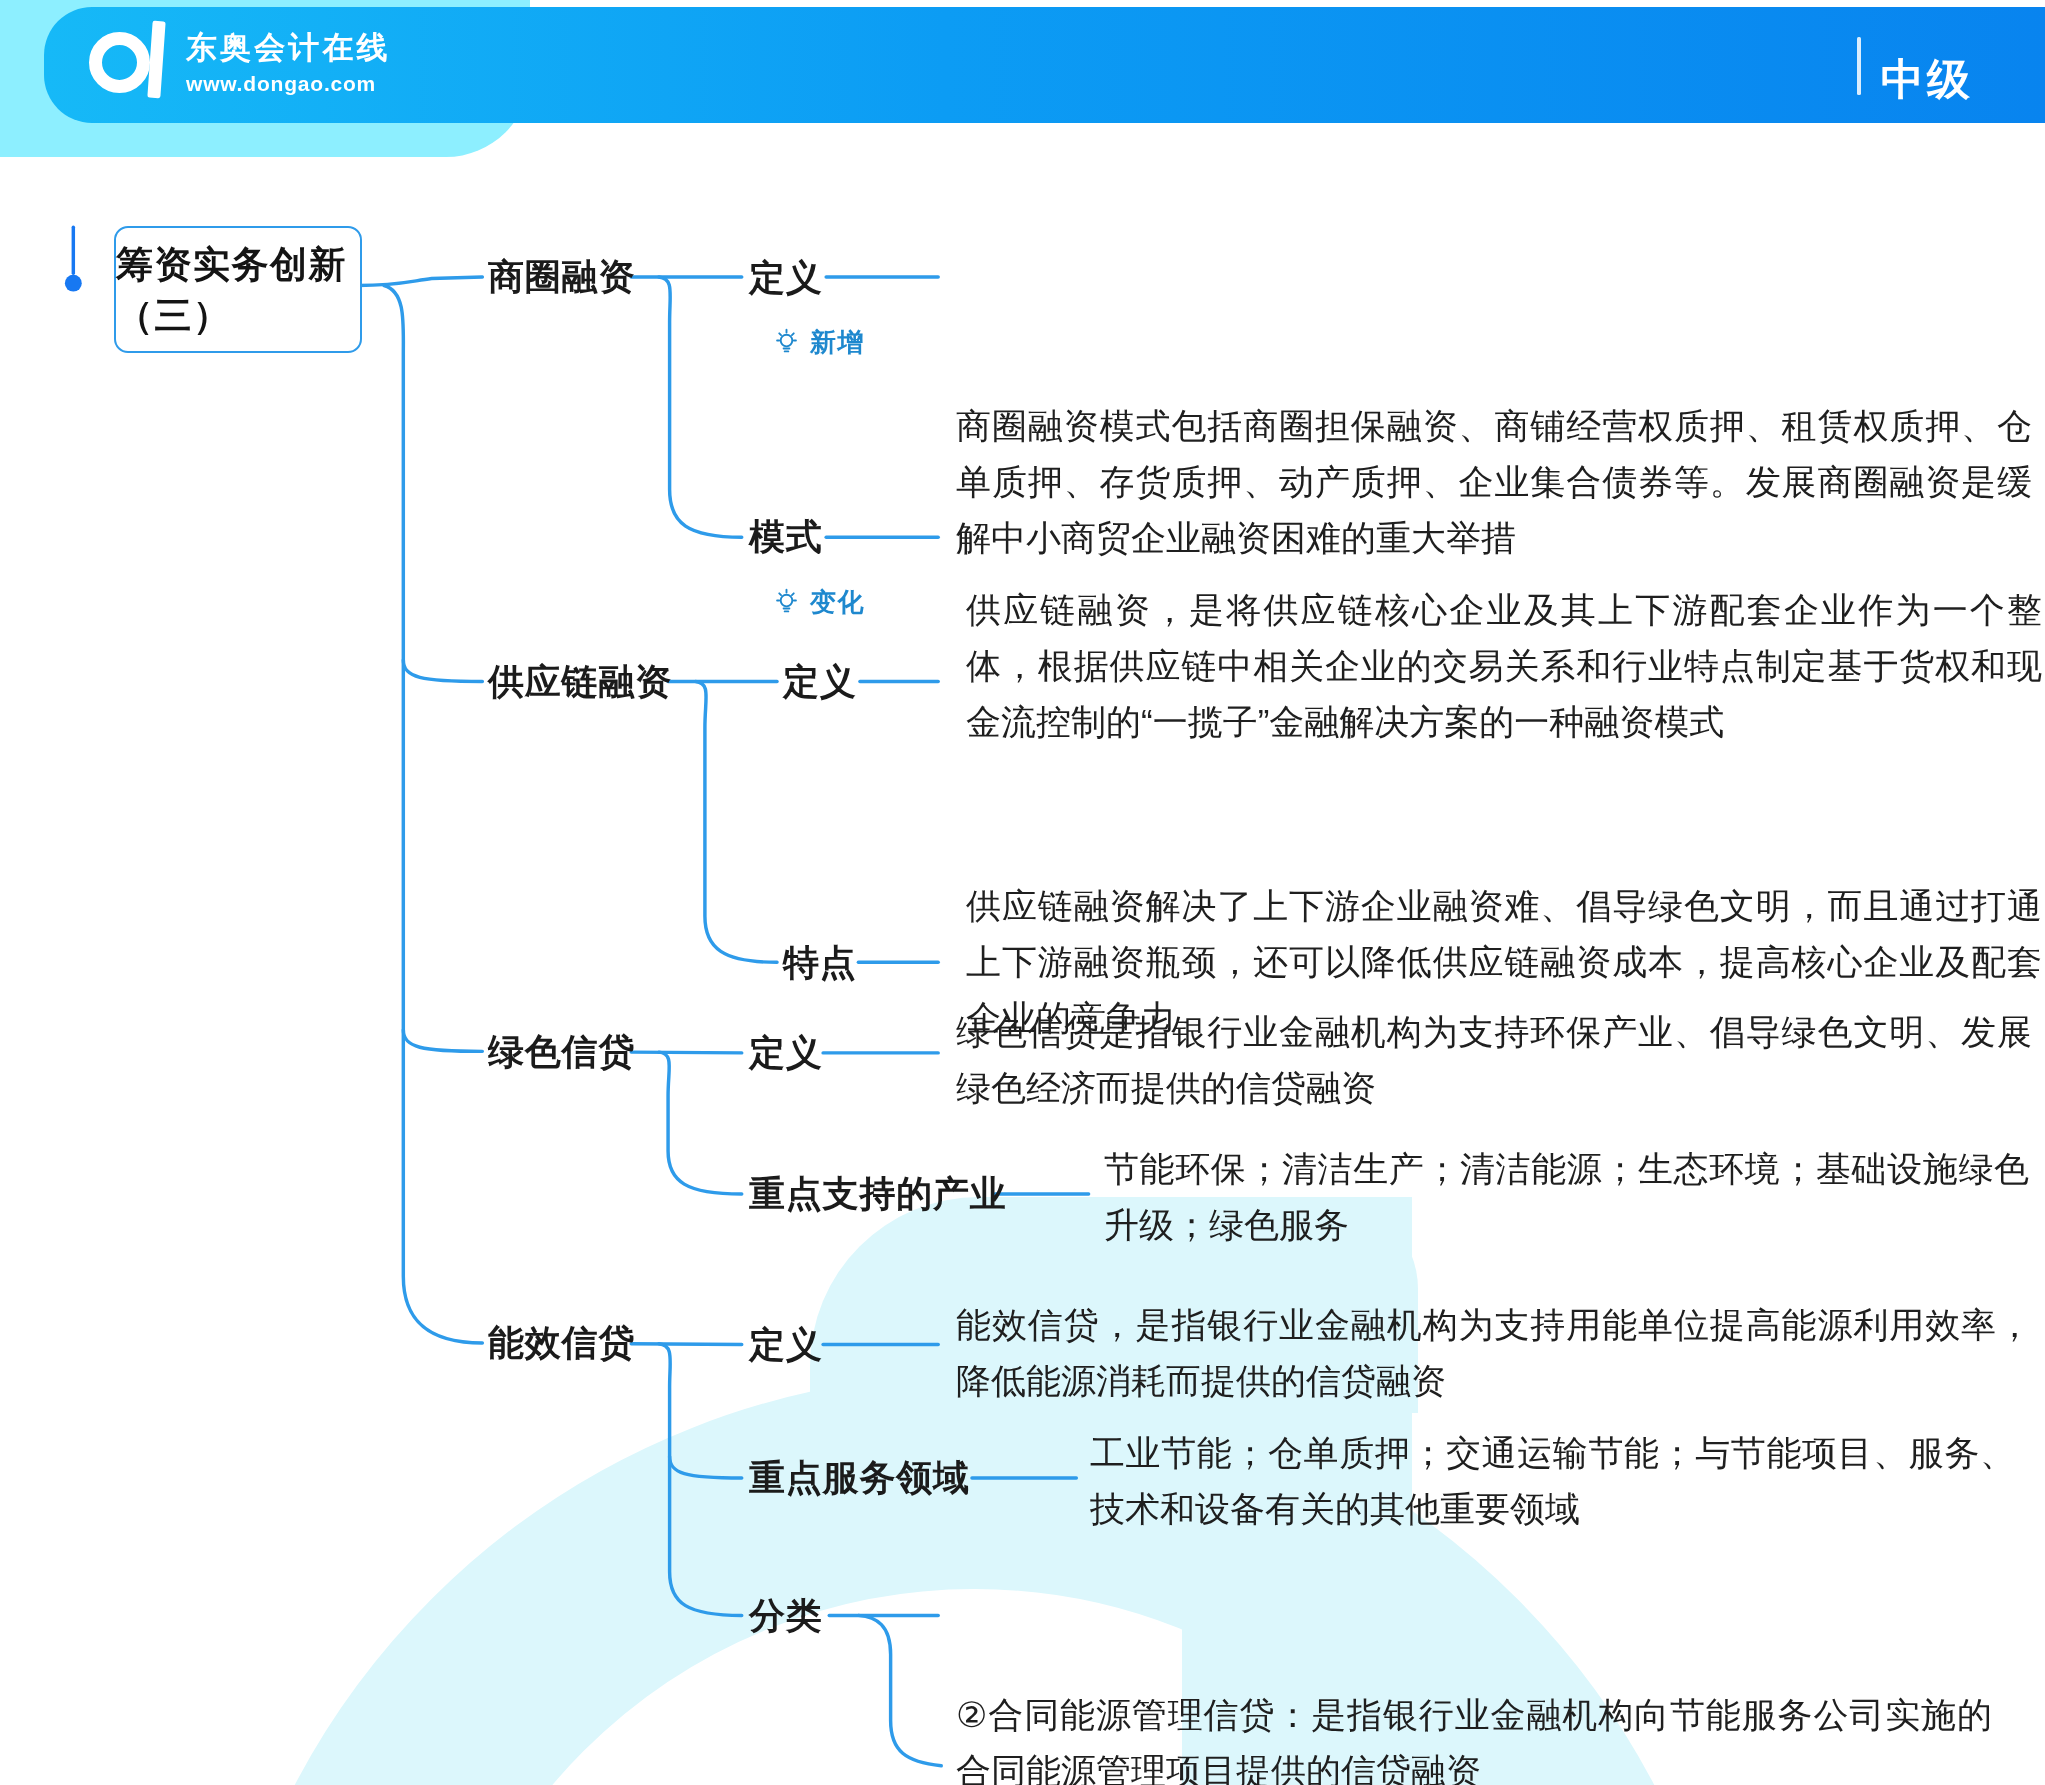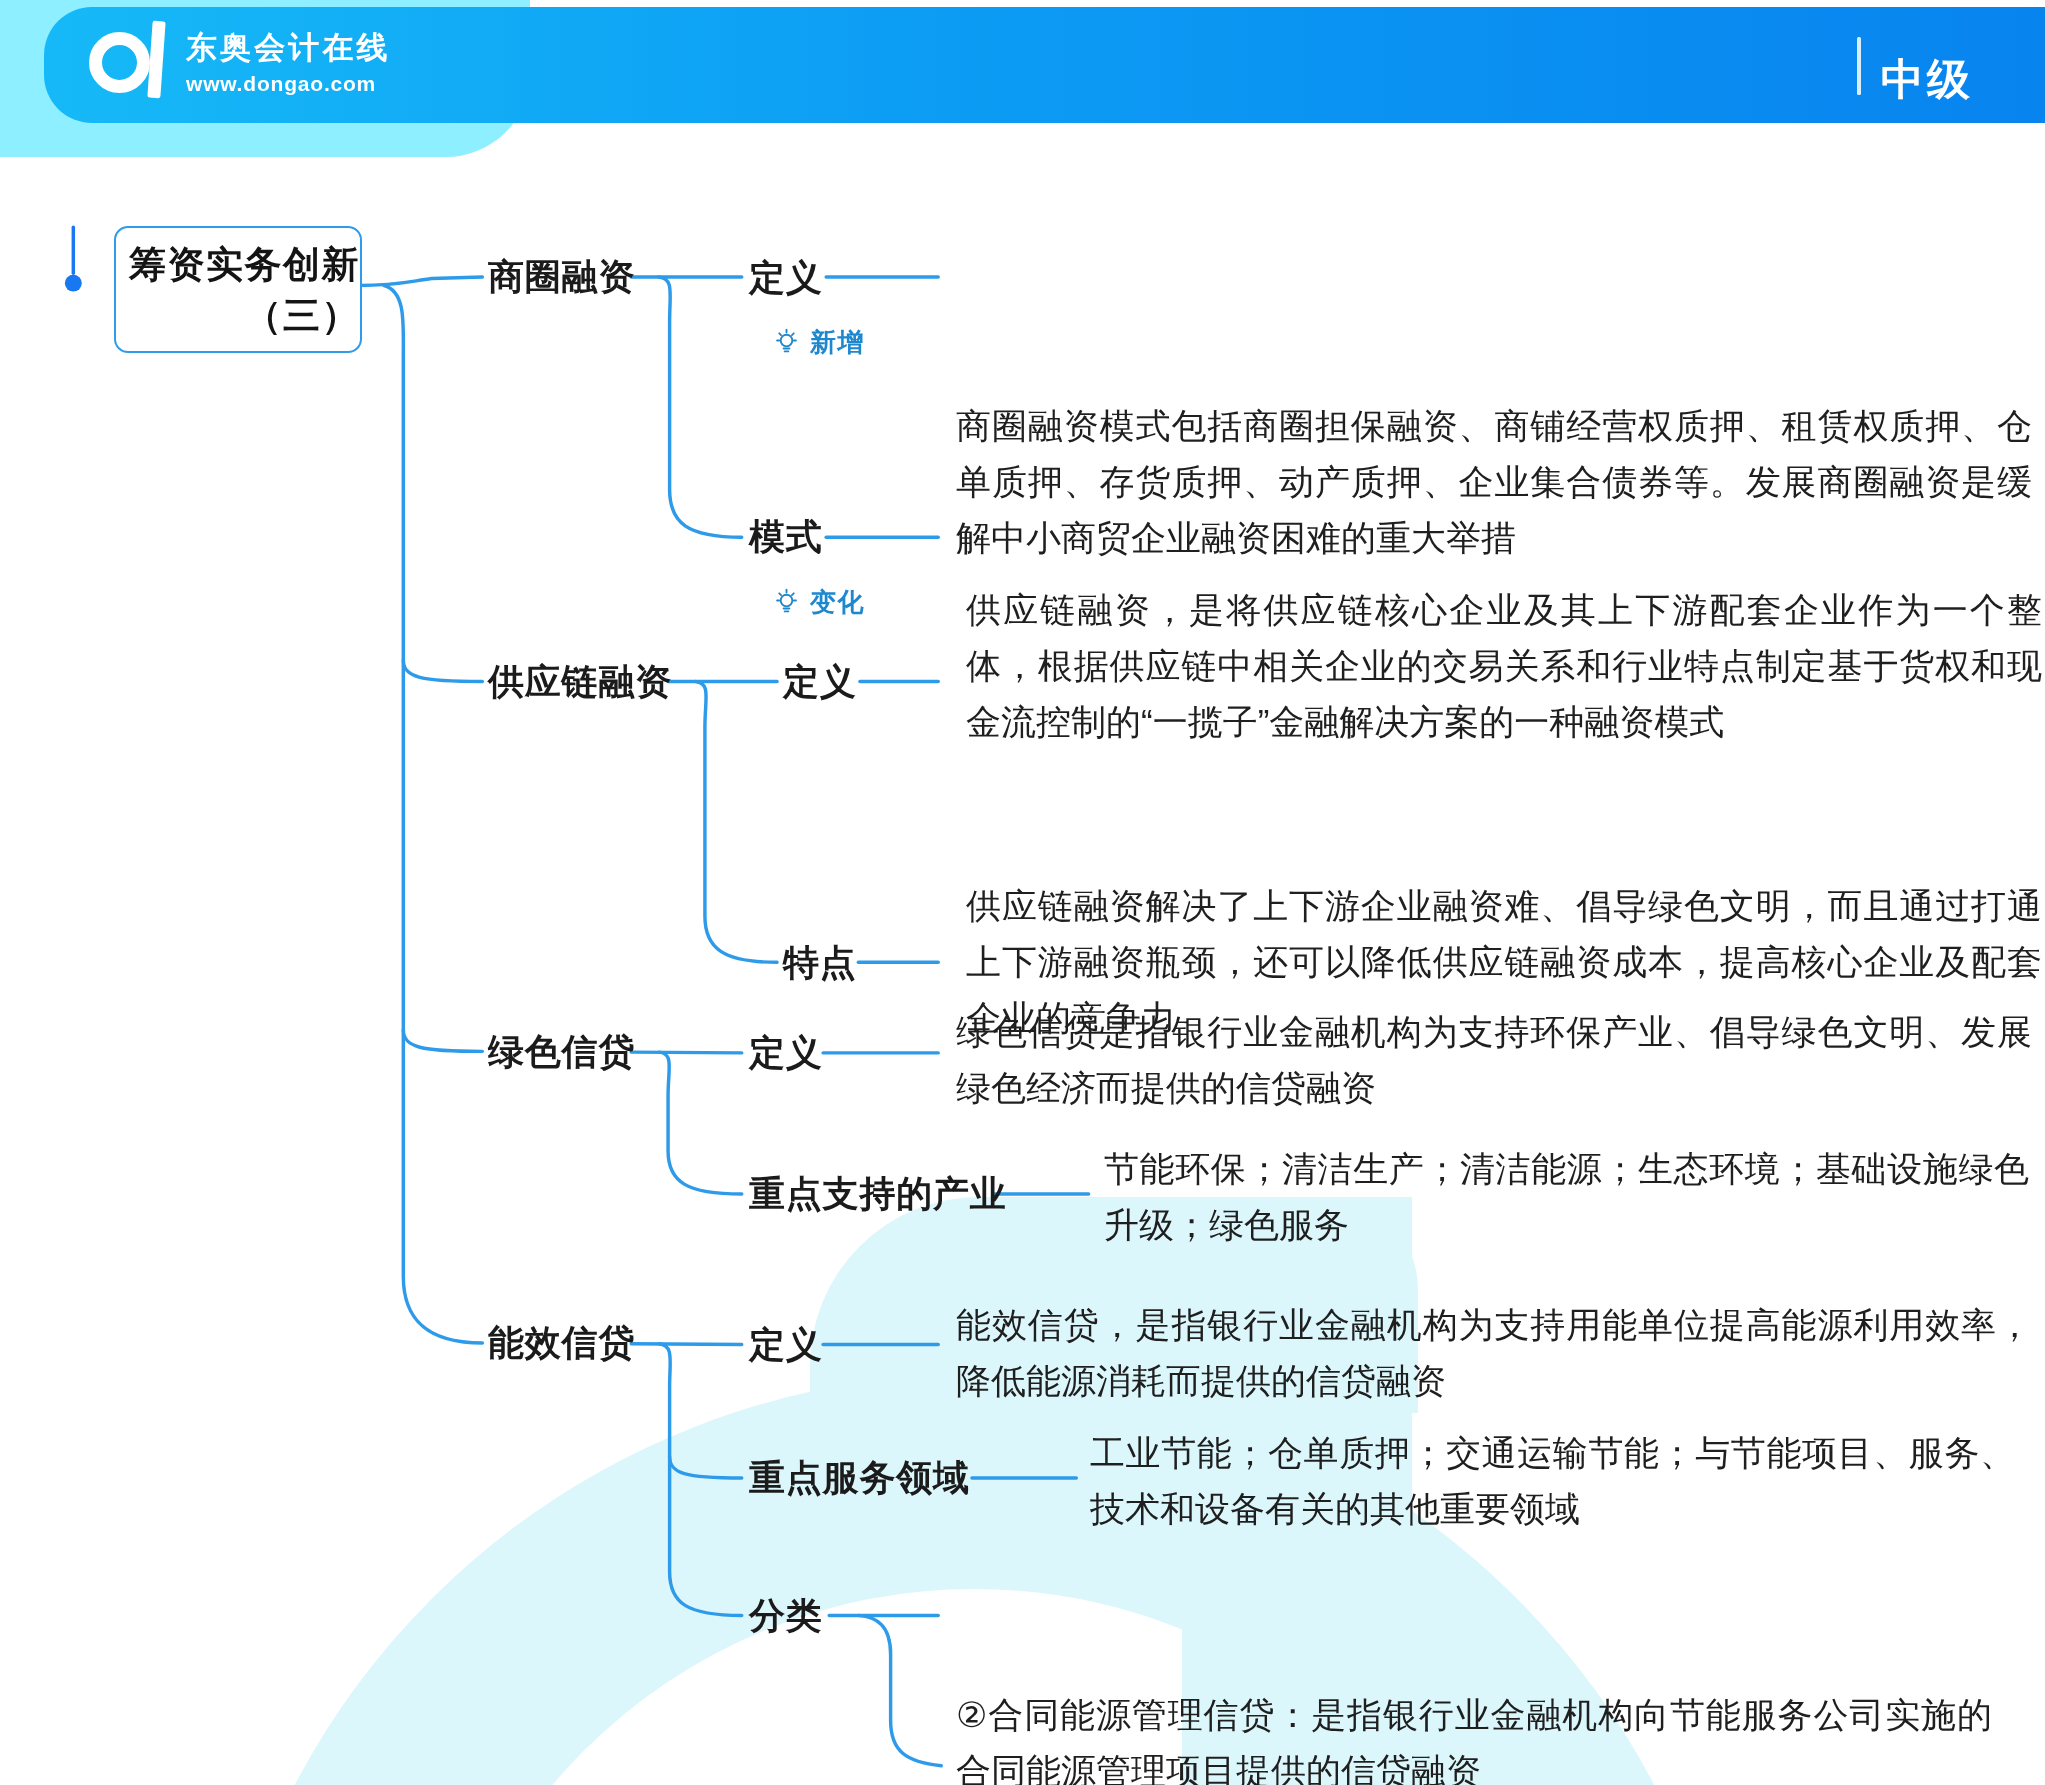--- a/index.html
+++ b/index.html
@@ -23,21 +23,21 @@
   .brand{position:absolute;left:97px;top:6.1px;font-size:31px;font-weight:700;color:#ffffff;letter-spacing:3.1px;white-space:nowrap;}
   .url{position:absolute;left:97px;top:51px;font-size:21px;font-weight:600;color:#ffffff;letter-spacing:0.8px;white-space:nowrap;}
   .level{position:absolute;right:73px;top:17px;height:83px;display:flex;align-items:center;}
   .level-bar{display:inline-block;width:3.8px;height:58px;background:#ffffff;opacity:.85;margin-right:20px;border-radius:1.5px;}
   .level-label{font-size:43px;font-weight:700;color:#ffffff;letter-spacing:3.1px;margin-top:28px;}
   
   .connectors{position:absolute;left:0;top:0;}
   .root-node{
     position:absolute;left:114px;top:226px;width:244px;height:123px;
     background:#ffffff;border:2.7px solid #2f9bea;border-radius:14px;
-    display:flex;flex-direction:column;align-items:flex-end;justify-content:center;
+    display:flex;flex-direction:column;align-items:flex-start;justify-content:center;
     font-size:37px;font-weight:600;line-height:51px;color:#141414;letter-spacing:1.5px;z-index:3;
   }
   .lbl{position:absolute;transform:translateY(-50%);font-size:36px;font-weight:600;color:#1b1b1b;letter-spacing:0.8px;white-space:nowrap;z-index:3;}
   .leaf-text{position:absolute;width:1076px;font-size:35px;font-weight:500;line-height:56px;color:#1f1f1f;text-align:justify;z-index:3;}
   .leaf-text.narrow{width:925px;}
   .badge{position:absolute;display:flex;align-items:center;transform:translateY(-50%);z-index:3;}
   .badge .txt{font-size:26px;font-weight:700;color:#1e88ce;margin-left:9px;letter-spacing:1.5px;}
   .badge svg{display:block;}
 </style>
 </head>

